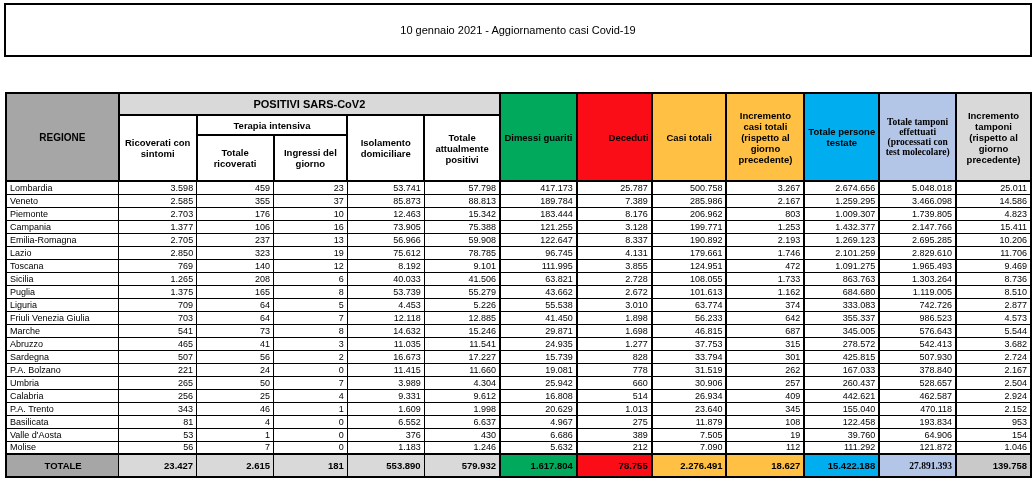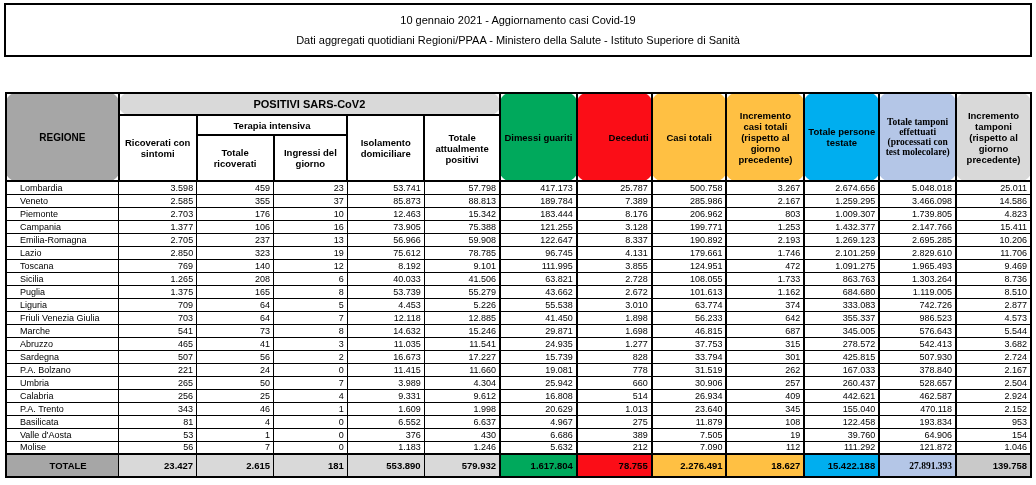--- a/index.html
+++ b/index.html
@@ -33,57 +33,55 @@
     overflow: hidden;
     padding: 0 2px;
   }
   thead th {
     border-width: 2px;
     font-size: 9.5px;
     font-weight: bold;
     text-align: center;
     vertical-align: middle;
     background: #fff;
-    border-radius: 10px;
   }
   th.group-band { font-size: 11px; background: var(--lgray); }
   th.regione-h  { background: var(--mgray); font-size: 10px; }
   .c-green  { background: var(--green); }
   .c-red    { background: var(--red); text-align: right; }
   .c-orange { background: var(--orange); }
   .c-cyan   { background: var(--cyan); }
   .c-peri   { background: var(--peri); font-family: Liberation Serif, serif; }
   .c-lgray  { background: var(--lgray); }
   .c-tgray  { background: var(--tgray); }
 
   tbody tr { height: 13px; }
   tbody td {
     font-size: 9px;
     white-space: nowrap;
     vertical-align: middle;
   }
-  td.region { text-align: left; padding-left: 13px; }
+  td.region { text-align: left; padding-left: 3px; }
   td.num    { text-align: right; padding-right: 3px; }
   .tl { border-left-width: 2px; }
 
   tr.total-row { height: 23px; }
   tr.total-row td { font-weight: bold; font-size: 9.5px; border-top-width: 2px; }
   tr.total-row td.region { text-align: center; background: var(--mgray); }
   tr.total-row td.plain  { background: var(--lgray); }
 
   .r1 { height: 22px; }
   .r2 { height: 20px; }
   .r3 { height: 46px; }
 </style>
 </head>
 <body>
 
 <div class="title-box">
   <div class="title-line">10 gennaio 2021 - Aggiornamento casi Covid-19</div>
-  <div class="title-line">Dati aggregati quotidiani Regioni/PPAA - Ministero della Salute - Istituto Superiore di Sanità</div>
 </div>
 
 <table>
   <colgroup>
     <col style="width:11.0%">
       <col style="width:7.6%">
       <col style="width:7.5%">
     <col style="width:7.2%">
       <col style="width:7.5%">
       <col style="width:7.4%">

